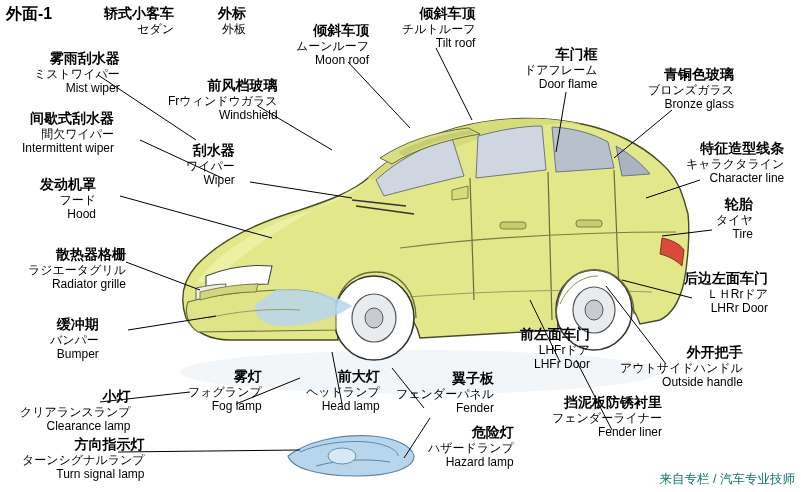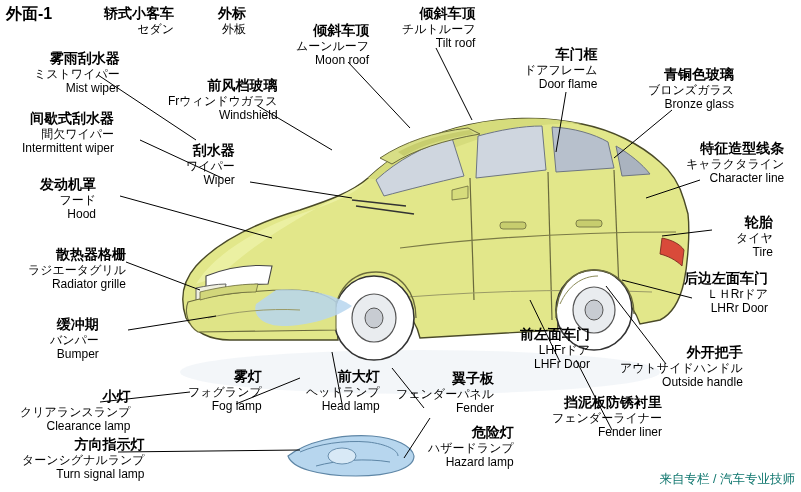--- a/index.html
+++ b/index.html
@@ -240,21 +240,21 @@
       <div class="label" style="left: 686px; top: 140px;">
         <span class="cn">特征造型线条</span>
         <span class="jp">キャラクタライン</span>
         <span class="en">Character line</span>
       </div>
       <div class="label" style="left: 40px; top: 176px;">
         <span class="cn">发动机罩</span>
         <span class="jp">フード</span>
         <span class="en">Hood</span>
       </div>
-      <div class="label" style="left: 716px; top: 214px; margin-left: 20px;">
+      <div class="label" style="left: 716px; top: 196px;">
         <span class="cn">轮胎</span>
         <span class="jp">タイヤ</span>
         <span class="en">Tire</span>
       </div>
       <div class="label" style="left: 28px; top: 246px;">
         <span class="cn">散热器格栅</span>
         <span class="jp">ラジエータグリル</span>
         <span class="en">Radiator grille</span>
       </div>
       <div class="label" style="left: 684px; top: 270px;">

